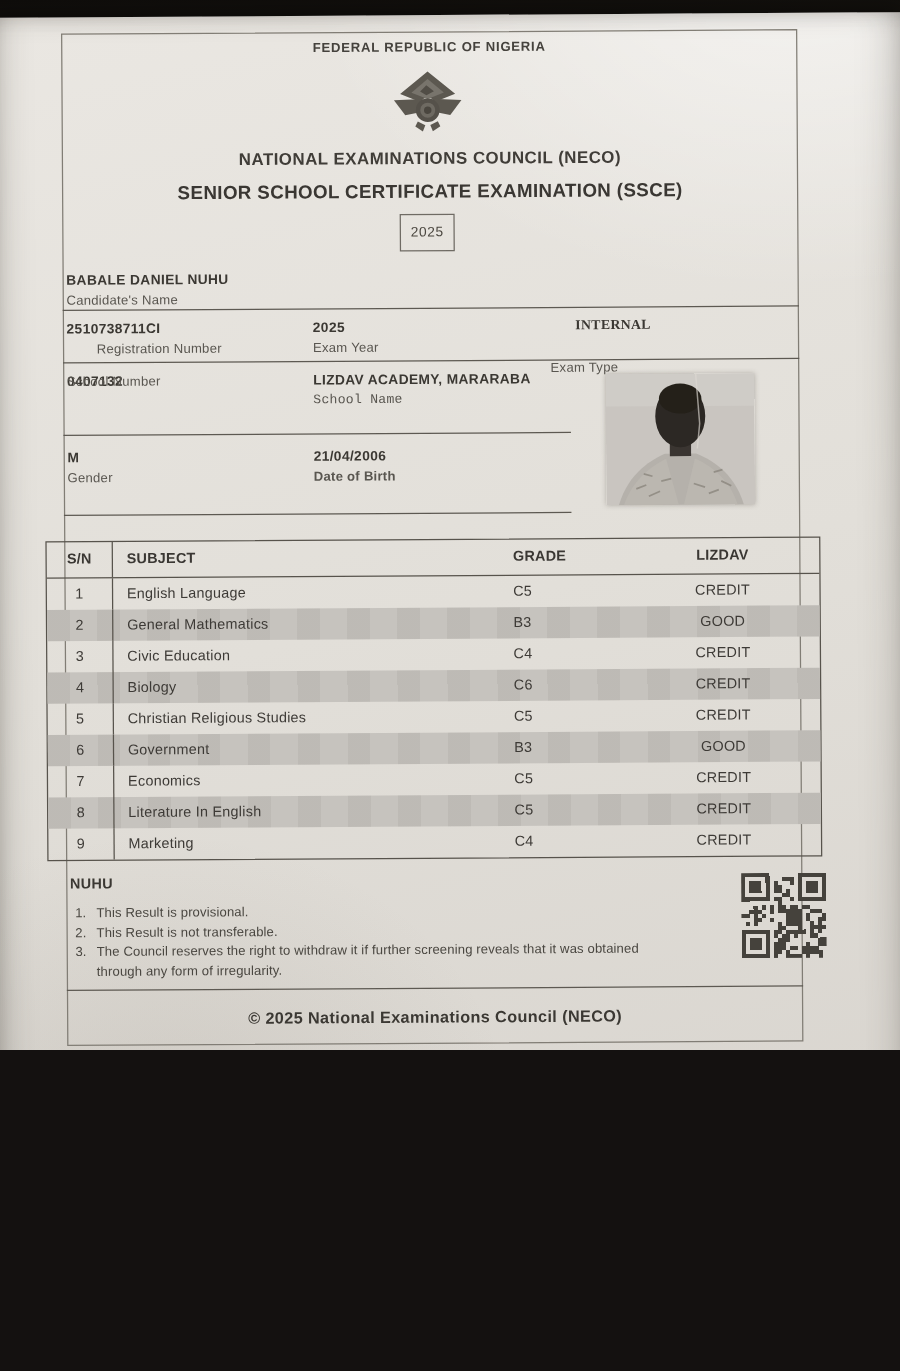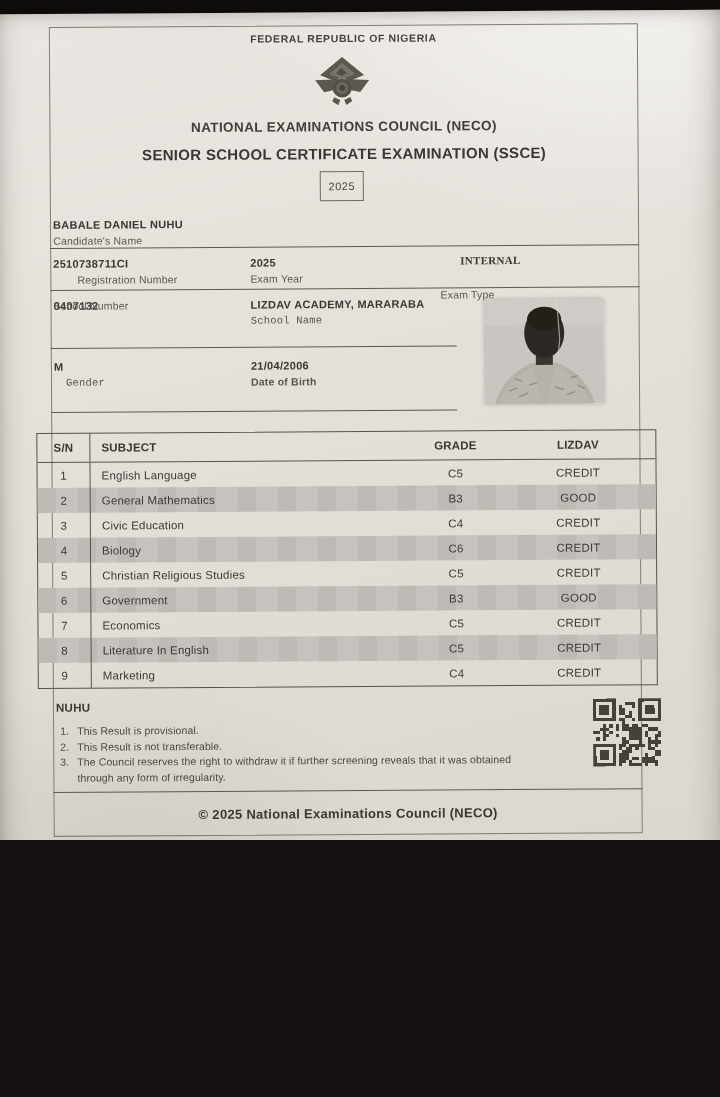--- a/index.html
+++ b/index.html
@@ -54,21 +54,21 @@
   .rrow { display:grid; grid-template-columns:53px 1fr 90px 155px; height:25px;
     align-items:center; font-size:11.5px; color:#3d3a36; letter-spacing:.2px; }
   .rrow.head { height:29px; border-bottom:1.3px solid #57534c; font-weight:700; font-size:11.5px; color:#3a3733; }
   .rrow.shade {
     background-color:#c6c3be;
     background-image:repeating-linear-gradient(90deg, rgba(90,85,78,.08) 0 18px, rgba(90,85,78,0) 18px 40px);
   }
   .cell-sn { align-self:stretch; display:flex; align-items:center; justify-content:center;
     border-right:1.2px solid #57534c; }
   .cell-subject { padding-left:11px; }
-  .cell-grade { text-align:center; }
+  .cell-grade { }
   .cell-remark { text-align:center; }
 
   
   .note-title { left:58px; top:688px; font-size:11.5px; font-weight:700; color:#3b3833; letter-spacing:.3px; }
   .note-list { left:62px; top:710px; width:480px; }
   .note-item { display:flex; font-size:10.5px; color:#4a4741; line-height:15.5px; letter-spacing:.1px; }
   .note-num { width:17px; flex:none; }
   .note-text { flex:1; }
   .qr { left:595px; top:688px; width:68px; height:68px; }
   .qr svg { width:100%; height:100%; shape-rendering:crispEdges; }
@@ -135,21 +135,21 @@
           <path d="M24 92 l8 -3 M34 98 l9 -4 M44 86 l8 -2 M70 88 l9 3 M82 96 l8 -3 M92 86 l8 4 M30 80 l7 2 M86 79 l7 -2"></path>
         </g>
         <rect x="51" y="50" width="17" height="16" fill="#3a3531"></rect>
         <ellipse cx="59.5" cy="34" rx="20" ry="25" fill="#2c2824"></ellipse>
         <ellipse cx="59.5" cy="20" rx="17" ry="12" fill="#242019"></ellipse>
         <path d="M72 0 L75 40 L73 60" stroke="#ddd9d3" stroke-width="1.2" fill="none" opacity=".65"></path>
       </svg>
     </div>
 
     <div class="abs val" style="left:58px; top:347px;">M</div>
-    <div class="abs lbl" style="left:70px; top:363px;font-family:Liberation Mono, monospace;">Gender</div>
+    <div class="abs lbl" style="left:58px; top:363px;">Gender</div>
     <div class="abs val" style="left:255px; top:347px;">21/04/2006</div>
     <div class="abs lbl" style="left:255px; top:363px;font-weight:bold;">Date of Birth</div>
     <div class="abs rule" style="left:55px; top:398px; width:406px;"></div>
 
     <div class="abs rtable">
       <div class="rrow head">
         <div class="cell-sn">S/N</div>
         <div class="cell-subject">SUBJECT</div>
         <div class="cell-grade">GRADE</div>
         <div class="cell-remark">LIZDAV</div>

